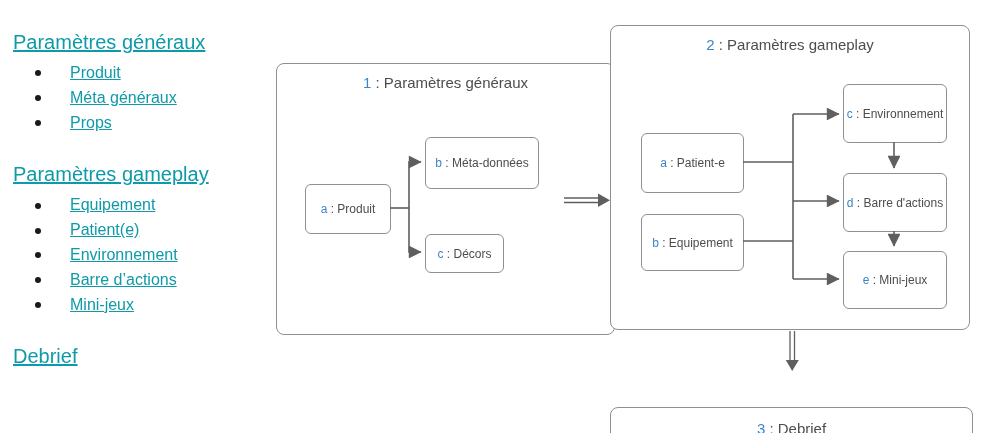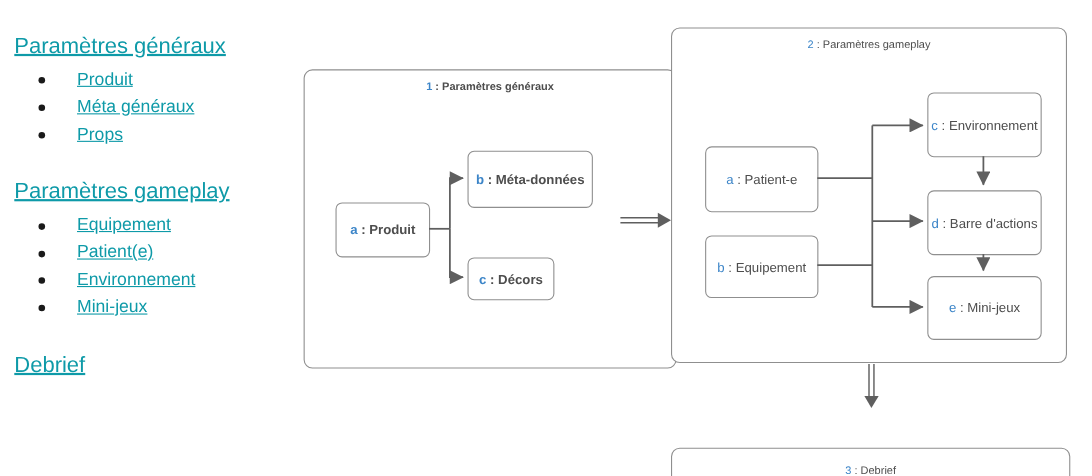--- a/index.html
+++ b/index.html
@@ -49,21 +49,21 @@
   }
   
   .container-box {
     position: absolute;
     background: #ffffff;
     border: 1.6px solid var(--border);
     border-radius: 8px;
   }
   .container-title {
     text-align: center;
-    font-size: 10px;
+    font-size: 15px;
     color: var(--ink);
     padding-top: 10px;
     white-space: nowrap;
   }
   .container-title.vcenter { padding-top: 0; position: relative; top: 50%; transform: translateY(-50%); }
   .node {
     position: absolute;
     background: #ffffff;
     border: 1.6px solid var(--border);
     border-radius: 6px;
@@ -113,30 +113,34 @@
     <li class="sb-item">
       <span class="sb-bullet"></span>
       <span class="sb-link">Patient(e)</span>
     </li>
     <li class="sb-item">
       <span class="sb-bullet"></span>
       <span class="sb-link">Environnement</span>
     </li>
     <li class="sb-item">
       <span class="sb-bullet"></span>
+      <span class="sb-link">Barre d’actions</span>
+    </li>
+    <li class="sb-item">
+      <span class="sb-bullet"></span>
       <span class="sb-link">Mini-jeux</span>
     </li>
   </ul>
 
   <div class="sb-title-row" style="margin-top:6px;">
     <span class="sb-title">Debrief</span>
   </div>
 </nav>
 
-<div class="container-box" style="left:276px; top:63px; width:339px; height:272px;font-weight:bold;">
+<div class="container-box" style="left:276px; top:63px; width:339px; height:272px;">
   <div class="container-title">
     <span class="num">1</span><span class="sep"> : </span><span>Paramètres généraux</span>
   </div>
   <div class="node" style="left:28px; top:120px; width:86px; height:50px;">
     <span class="key">a</span>
       <span class="sep"> : </span>
       <span>Produit</span>
   </div>
   <div class="node" style="left:148px; top:73px; width:114px; height:52px;">
     <span class="key">b</span>

